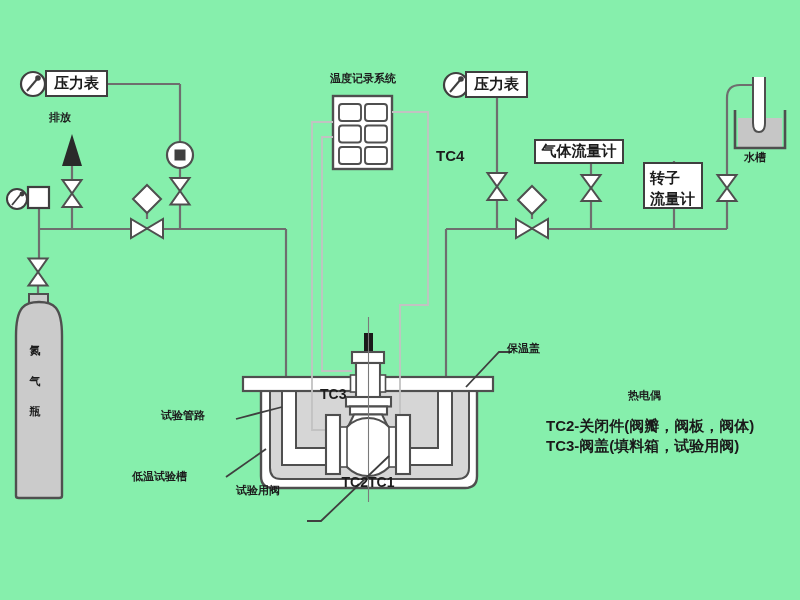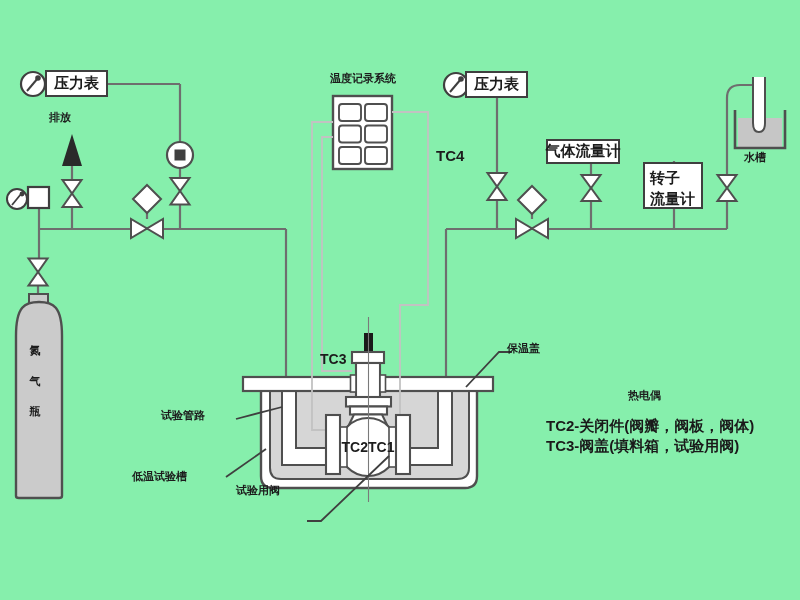--- a/index.html
+++ b/index.html
@@ -2,21 +2,21 @@
 <html><head>
 <meta charset="utf-8">
 <style>
   html,body{margin:0;padding:0;background:#fff;}
   #stage{position:relative;width:800px;height:600px;background:#86efac;overflow:hidden;
          font-family:"Liberation Sans","DejaVu Sans",sans-serif;color:#1a1a1a;padding-left:40px;}
   #schematic{position:absolute;left:0;top:0;}
   .lbl{position:absolute;font-weight:700;color:#1c1c1c;white-space:nowrap;line-height:1.1;}
   .boxed{display:flex;align-items:center;justify-content:center;
          border:2px solid #3f3f3f;background:#fff;box-sizing:border-box;}
-  .f14{font-size:14px;} .f15{font-size:15px;} .f16{font-size:11px;}
+  .f14{font-size:14px;margin-top:35px;} .f15{font-size:15px;} .f16{font-size:11px;}
   .vert{writing-mode:vertical-rl;text-orientation:upright;letter-spacing:30px;}
   .legend-item{font-size:15px;font-weight:700;line-height:20px;white-space:nowrap;}
   .two-line{display:block;padding:3px 0 0 5px;}
   .two-line span{display:block;line-height:21px;}
 </style>
 </head>
 <body>
 
 <div id="stage">
 
@@ -166,21 +166,21 @@
     <polyline points="307,521 321,521 389,456"></polyline>
   </g>
 </svg>
 
 <div class="lbl boxed f15" style="left:45px;top:70px;width:63px;height:27px;">压力表</div>
 <div class="lbl f16" style="left:49px;top:111px;">排放</div>
 <div class="lbl f16 vert" style="left:29px;top:336px;height:160px;">氮气瓶</div>
 <div class="lbl f16" style="left:306px;top:72px;width:114px;text-align:center;">温度记录系统</div>
 <div class="lbl f15" style="left:436px;top:148px;">TC4</div>
 <div class="lbl boxed f15" style="left:465px;top:71px;width:63px;height:27px;">压力表</div>
-<div class="lbl boxed f15" style="left:546px;top:139px;width:74px;height:25px;">气体流量计</div>
+<div class="lbl boxed f15" style="left:534px;top:139px;width:90px;height:25px;">气体流量计</div>
 <div class="lbl boxed f15 two-line" style="left:643px;top:114px;width:60px;height:47px;margin-top:48px;">
   <span>转子</span>
   <span>流量计</span>
 </div>
 <div class="lbl f16" style="left:744px;top:151px;">水槽</div>
 <div class="lbl f14" style="left:320px;top:352px;">TC3</div>
 <div class="lbl f14" style="left:338px;top:440px;width:60px;text-align:center;">TC2TC1</div>
 <div class="lbl f16" style="left:161px;top:409px;">试验管路</div>
 <div class="lbl f16" style="left:132px;top:470px;">低温试验槽</div>
 <div class="lbl f16" style="left:236px;top:484px;">试验用阀</div>

